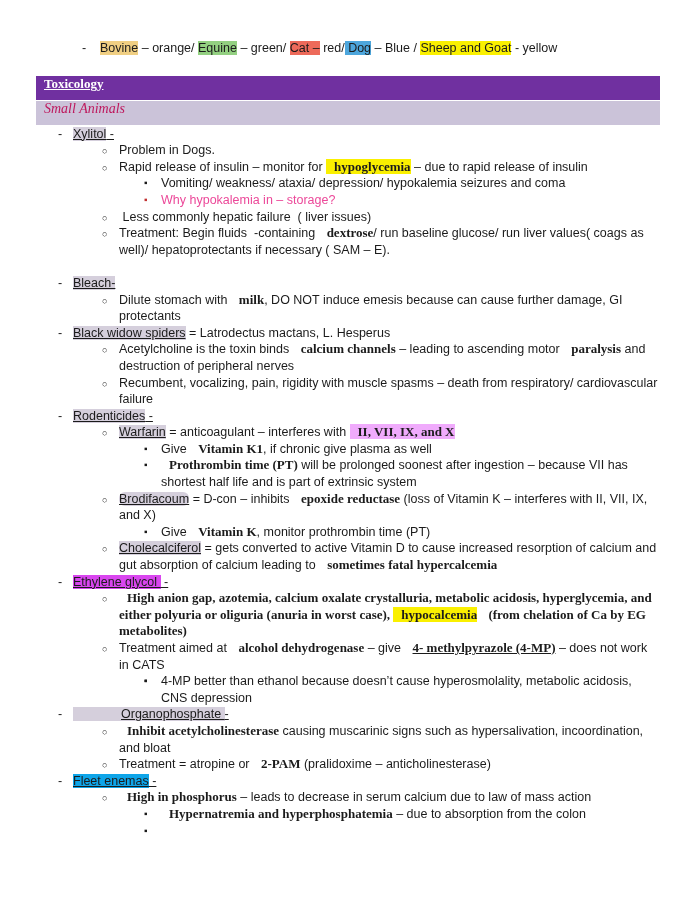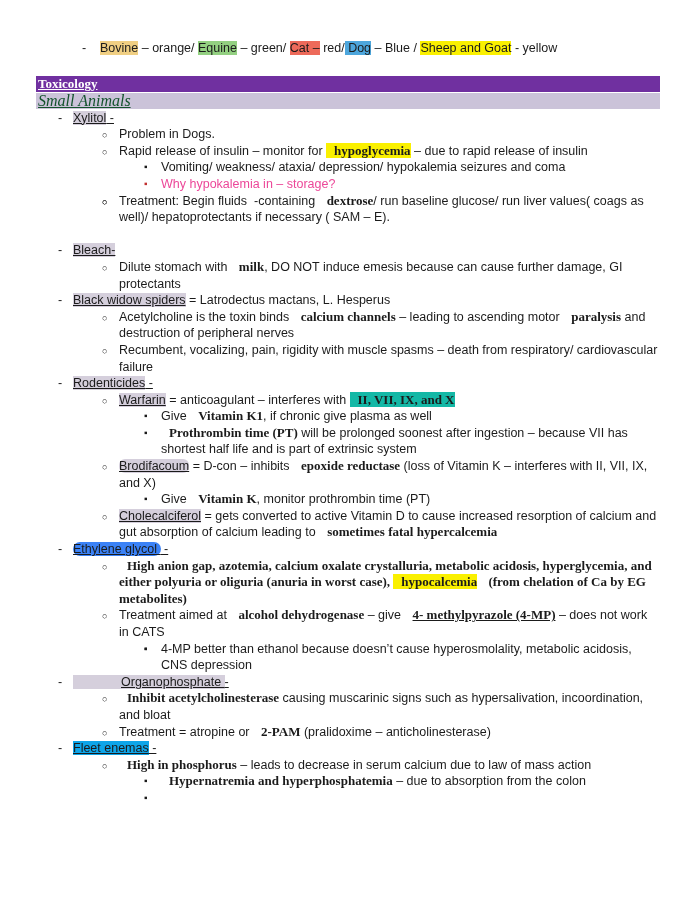--- a/index.html
+++ b/index.html
@@ -12,26 +12,26 @@
   }
   .run {white-space:pre-wrap;}
   .b {font-family:"Liberation Serif", serif; font-weight:bold; font-size:13px;padding-left:8px;}
   .u {text-decoration:underline;}
 
   
   .legend {position:relative; padding-left:64px; margin-bottom:19px;}
   .legend .blt {position:absolute; left:46px; top:0;}
 
   
-  .bar {height:16px; line-height:15px; padding-left:2px;}
+  .bar {height:24px; line-height:15px; padding-left:8px;}
   .bar + .bar {margin-top:1px;}
   .hdr-title {font-family:"Liberation Serif", serif; font-weight:bold; font-size:13px;
               color:#ffffff; text-decoration:underline;}
-  .subhdr-title {font-family:"Liberation Serif", serif; font-style:italic; font-size:16px;
-              text-decoration:underline; color:#14532d;}
+  .subhdr-title {font-family:"Liberation Serif", serif; font-style:italic; font-size:14px;
+              color:#be185d;}
 
   
   #sections {padding-top:1px;}
   .li {position:relative;}
   .blt {position:absolute;}
   .l1 {padding-left:37px;}
   .l1 > .blt {left:22px; top:0;}
   .l2 {padding-left:83px;}
   .l2 > .blt {left:66px; top:1px; font-size:9px;}
   .l3 {padding-left:125px;}
@@ -55,43 +55,43 @@
     <span class="subhdr-title">Small Animals</span>
   </div>
 
   <div id="sections">
       <div class="gap-after">
         <div class="li l1"><span class="blt">-</span><span class="run u" style="background: rgb(213, 207, 220);">Xylitol</span><span class="run u"> -</span></div>
         <div class="li l2"><span class="blt">○</span><span class="run">Problem in Dogs.</span></div>
         <div class="li l2"><span class="blt">○</span><span class="run">Rapid release of insulin – monitor for </span><span class="run b" style="background: rgb(250, 240, 0);">hypoglycemia</span><span class="run"> – due to rapid release of insulin</span></div>
         <div class="li l3"><span class="blt">▪</span><span class="run">Vomiting/ weakness/ ataxia/ depression/ hypokalemia seizures and coma</span></div>
         <div class="li l3"><span class="blt" style="color: rgb(193, 48, 48);">▪</span><span class="run" style="color: #ec4899;">Why hypokalemia in – storage?</span></div>
-        <div class="li l2"><span class="blt">○</span></div>
+        <div class="li l2"><span class="blt">○</span><span class="run"> Less commonly hepatic failure  ( liver issues)</span></div>
         <div class="li l2"><span class="blt">○</span><span class="run">Treatment: Begin fluids  -containing </span><span class="run b">dextrose</span><span class="run">/ run baseline glucose/ run liver values( coags as well)/ hepatoprotectants if necessary ( SAM – E).</span></div>
       </div>
       <div>
         <div class="li l1"><span class="blt">-</span><span class="run u" style="background: rgb(213, 207, 220);">Bleach-</span></div>
         <div class="li l2"><span class="blt">○</span><span class="run">Dilute stomach with </span><span class="run b">milk</span><span class="run">, DO NOT induce emesis because can cause further damage, GI protectants</span></div>
       </div>
       <div>
         <div class="li l1"><span class="blt">-</span><span class="run u" style="background: rgb(213, 207, 220);">Black widow spiders</span><span class="run"> = Latrodectus mactans, L. Hesperus</span></div>
         <div class="li l2"><span class="blt">○</span><span class="run">Acetylcholine is the toxin binds </span><span class="run b">calcium channels</span><span class="run"> – leading to ascending motor </span><span class="run b">paralysis</span><span class="run"> and destruction of peripheral nerves</span></div>
         <div class="li l2"><span class="blt">○</span><span class="run">Recumbent, vocalizing, pain, rigidity with muscle spasms – death from respiratory/ cardiovascular failure</span></div>
       </div>
       <div>
         <div class="li l1"><span class="blt">-</span><span class="run u" style="background: rgb(213, 207, 220);">Rodenticides</span><span class="run u"> -</span></div>
-        <div class="li l2"><span class="blt">○</span><span class="run u" style="background: rgb(213, 207, 220);">Warfarin</span><span class="run"> = anticoagulant – interferes with </span><span class="run b" style="background: #14b8a6;">II, VII, IX, and X</span></div>
+        <div class="li l2"><span class="blt">○</span><span class="run u" style="background: rgb(213, 207, 220);">Warfarin</span><span class="run"> = anticoagulant – interferes with </span><span class="run b" style="background: #f0abfc;">II, VII, IX, and X</span></div>
         <div class="li l3"><span class="blt">▪</span><span class="run">Give </span><span class="run b">Vitamin K1</span><span class="run">, if chronic give plasma as well</span></div>
         <div class="li l3"><span class="blt">▪</span><span class="run b">Prothrombin time (PT)</span><span class="run"> will be prolonged soonest after ingestion – because VII has shortest half life and is part of extrinsic system</span></div>
         <div class="li l2"><span class="blt">○</span><span class="run u" style="background: rgb(213, 207, 220); border-radius: 6px;">Brodifacoum</span><span class="run"> = D-con – inhibits </span><span class="run b">epoxide reductase</span><span class="run"> (loss of Vitamin K – interferes with II, VII, IX, and X)</span></div>
         <div class="li l3"><span class="blt">▪</span><span class="run">Give </span><span class="run b">Vitamin K</span><span class="run">, monitor prothrombin time (PT)</span></div>
         <div class="li l2"><span class="blt">○</span><span class="run u" style="background: rgb(213, 207, 220);">Cholecalciferol</span><span class="run"> = gets converted to active Vitamin D to cause increased resorption of calcium and gut absorption of calcium leading to </span><span class="run b">sometimes fatal hypercalcemia</span></div>
       </div>
       <div>
-        <div class="li l1"><span class="blt">-</span><span class="run u" style="background: #3b82f6; border-radius: 7px;">Ethylene glycol </span><span class="run u"> -</span></div>
+        <div class="li l1"><span class="blt">-</span><span class="run u" style="background: #d946ef;">Ethylene glycol </span><span class="run u"> -</span></div>
         <div class="li l2"><span class="blt">○</span><span class="run b">High anion gap, azotemia, calcium oxalate crystalluria, metabolic acidosis, hyperglycemia, and either polyuria or oliguria (anuria in worst case), </span><span class="run b" style="background: rgb(250, 240, 0);">hypocalcemia</span><span class="run b"> (from chelation of Ca by EG metabolites)</span></div>
         <div class="li l2"><span class="blt">○</span><span class="run">Treatment aimed at </span><span class="run b">alcohol dehydrogenase</span><span class="run"> – give </span><span class="run b u">4- methylpyrazole (4-MP)</span><span class="run"> – does not work in CATS</span></div>
         <div class="li l3"><span class="blt">▪</span></div>
         <div class="li l3"><span class="blt">▪</span><span class="run">4-MP better than ethanol because doesn’t cause hyperosmolality, metabolic acidosis, CNS depression</span></div>
       </div>
       <div>
         <div class="li l1"><span class="blt">-</span><span class="run u" style="background: rgb(213, 207, 220); padding-left: 48px;">Organophosphate </span><span class="run u">-</span></div>
         <div class="li l2"><span class="blt">○</span><span class="run b">Inhibit acetylcholinesterase</span><span class="run"> causing muscarinic signs such as hypersalivation, incoordination, and bloat</span></div>
         <div class="li l2"><span class="blt">○</span><span class="run">Treatment = atropine or </span><span class="run b">2-PAM</span><span class="run"> (pralidoxime – anticholinesterase)</span></div>
       </div>

